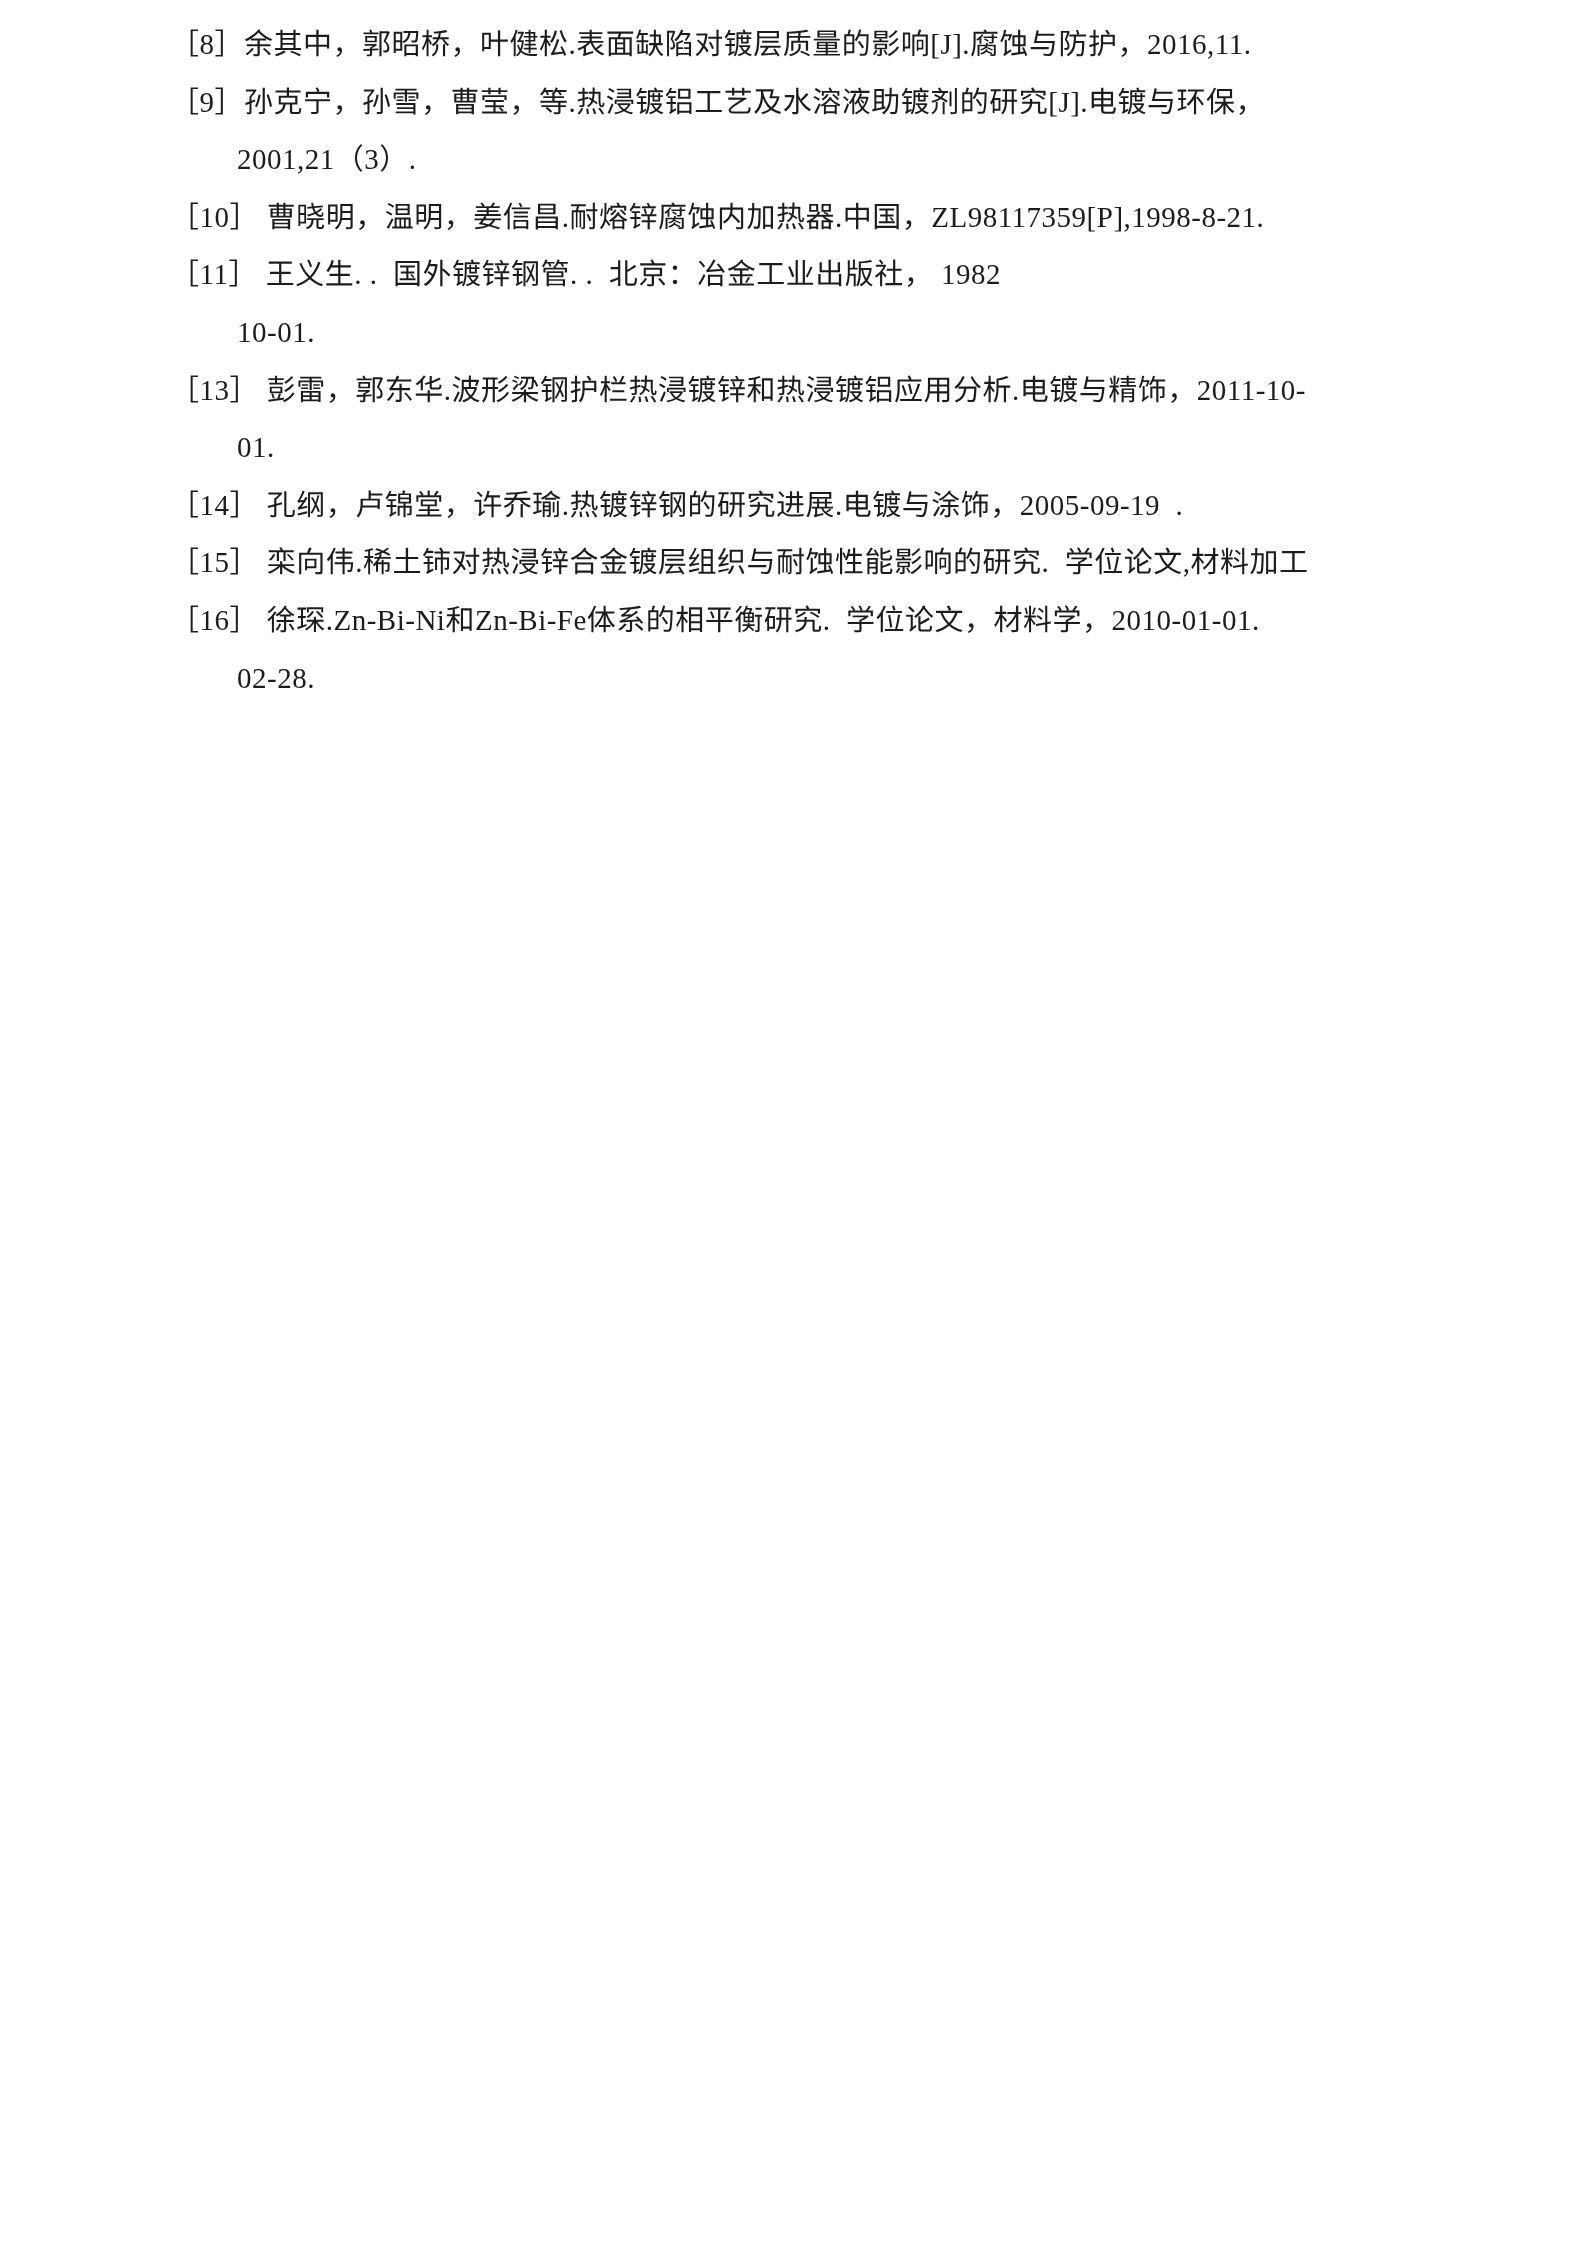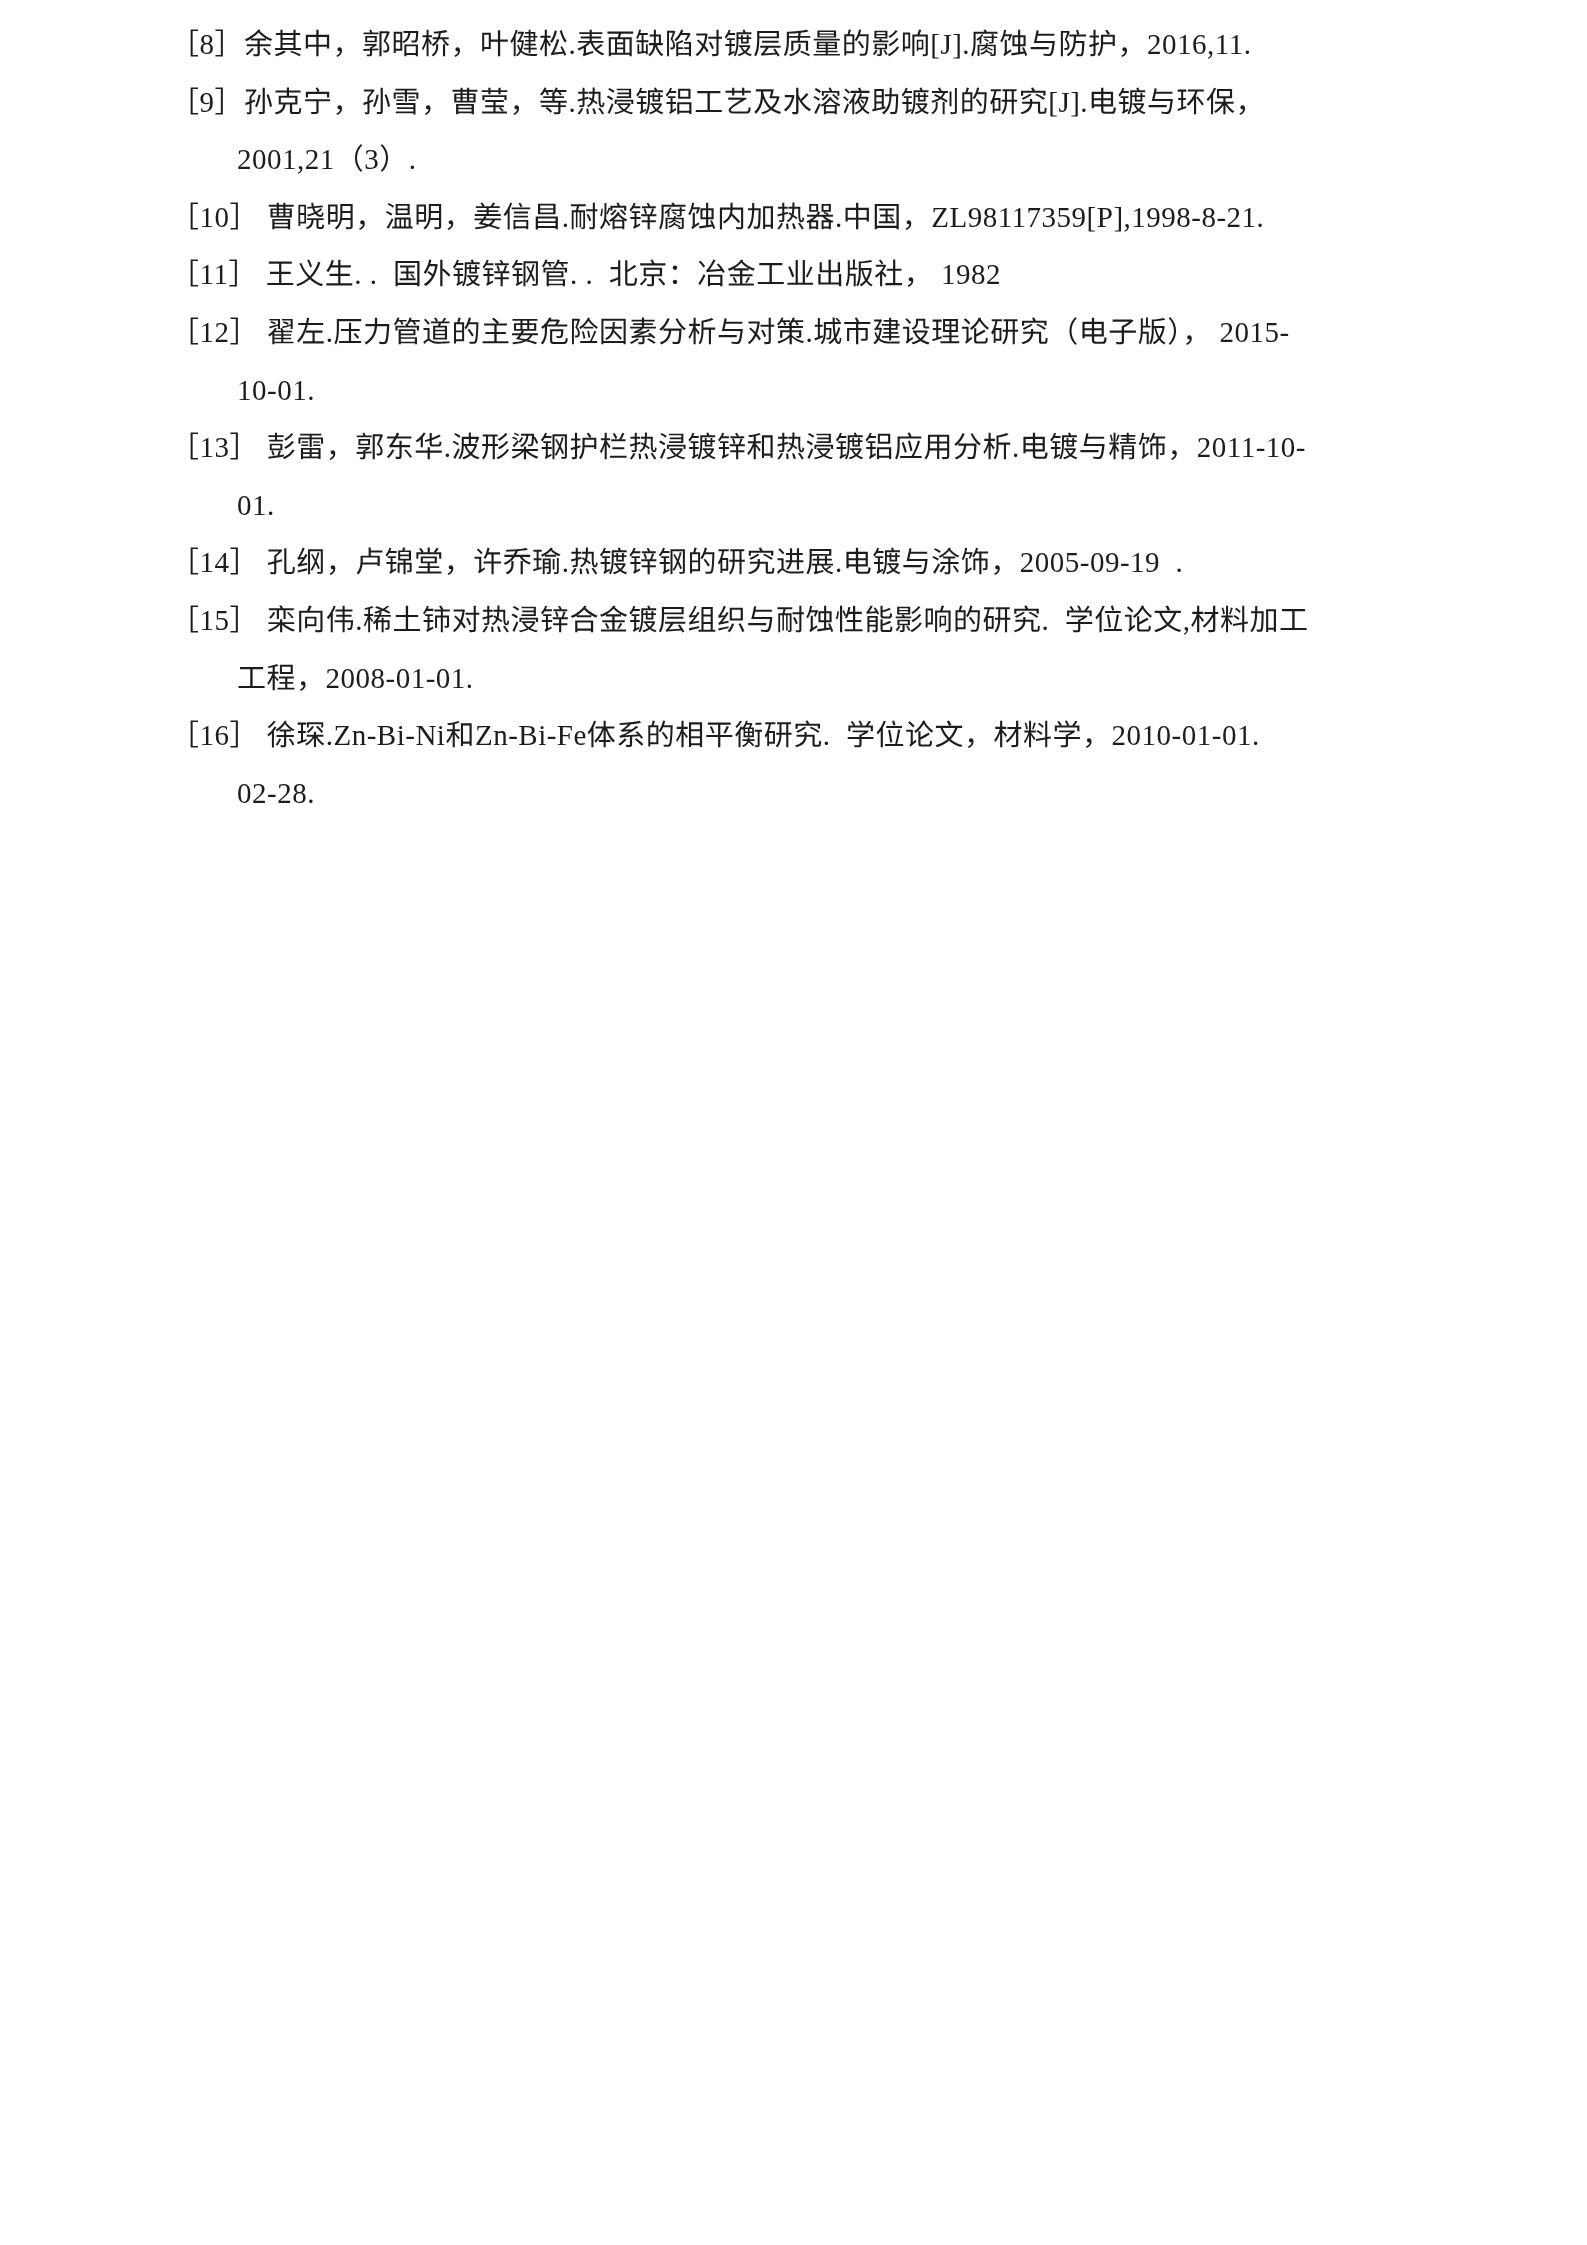--- a/index.html
+++ b/index.html
@@ -39,27 +39,25 @@
 <body>
 
 <div class="page">
 
   <div>
     <div class="line">［8］余其中，郭昭桥，叶健松.表面缺陷对镀层质量的影响[J].腐蚀与防护，2016,11.</div>
     <div class="line">［9］孙克宁，孙雪，曹莹，等.热浸镀铝工艺及水溶液助镀剂的研究[J].电镀与环保，</div>
     <div class="line cont">2001,21（3）.</div>
     <div class="line">［10］ 曹晓明，温明，姜信昌.耐熔锌腐蚀内加热器.中国，ZL98117359[P],1998-8-21.</div>
     <div class="line">［11］ 王义生. .  国外镀锌钢管. .  北京：冶金工业出版社， 1982</div>
-    <div class="line">［12］ 翟左.压力管道的主要危险因素分析与对策.城市建设理论研究（电子版）， 2015-</div>
     <div class="line cont">10-01.</div>
     <div class="line">［13］ 彭雷，郭东华.波形梁钢护栏热浸镀锌和热浸镀铝应用分析.电镀与精饰，2011-10-</div>
     <div class="line cont">01.</div>
     <div class="line">［14］ 孔纲，卢锦堂，许乔瑜.热镀锌钢的研究进展.电镀与涂饰，2005-09-19  .</div>
     <div class="line">［15］ 栾向伟.稀土铈对热浸锌合金镀层组织与耐蚀性能影响的研究.  学位论文,材料加工</div>
-    <div class="line cont">工程，2008-01-01.</div>
     <div class="line">［16］ 徐琛.Zn-Bi-Ni和Zn-Bi-Fe体系的相平衡研究.  学位论文，材料学，2010-01-01.</div>
     <div class="line cont">02-28.</div>
   </div>
 
   <div class="para-gap"></div>
 
 
 </div>
 
 </body></html>

